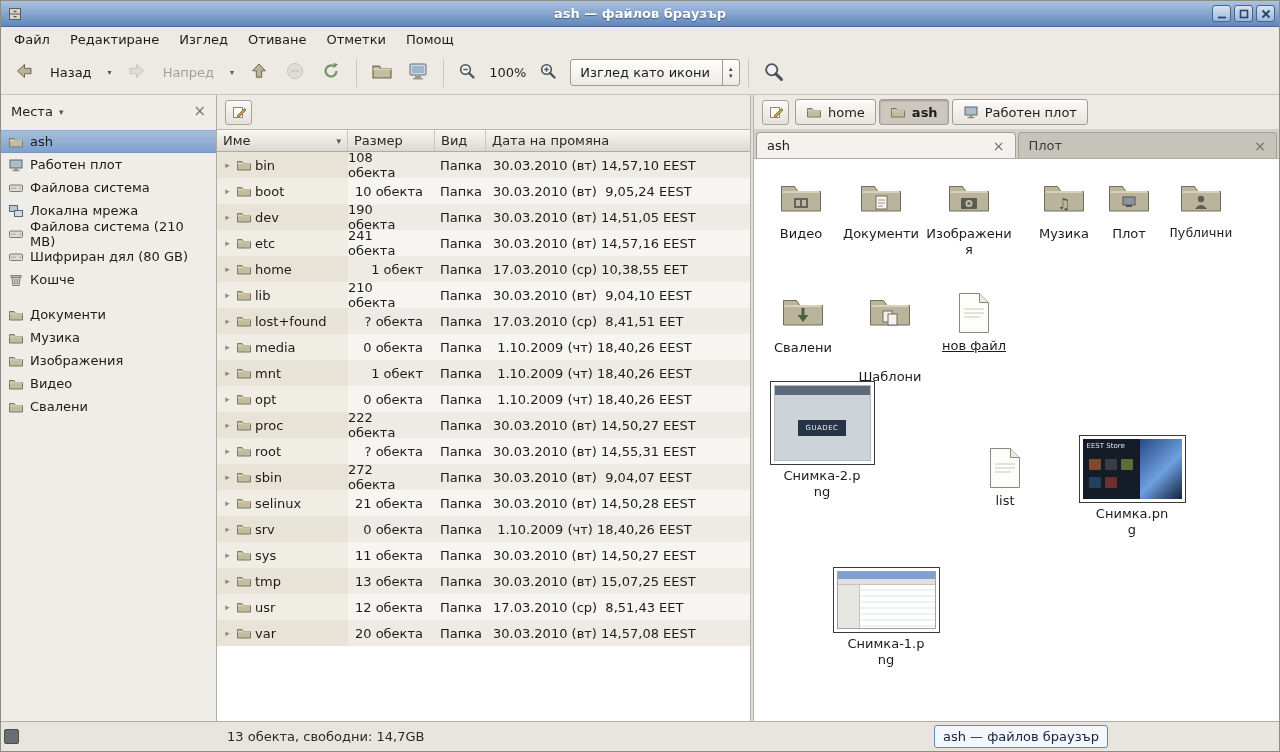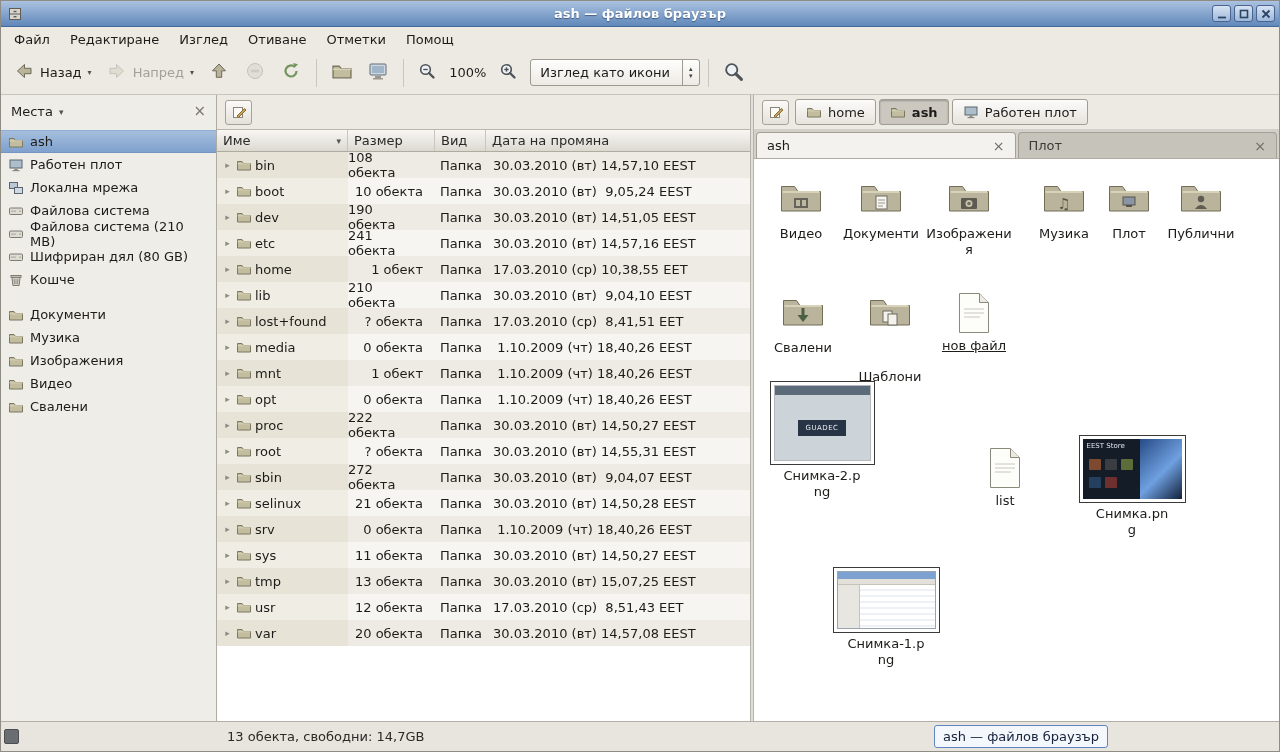--- a/index.html
+++ b/index.html
@@ -12,21 +12,21 @@
   .titlebar .title{position:absolute;left:0;right:0;text-align:center;font-weight:bold;color:#fff;text-shadow:0 1px 1px rgba(20,40,70,.55);}
   .win-controls{margin-left:auto;display:flex;gap:3px;z-index:1;}
   .win-btn{width:19px;height:17px;border:1px solid #49648e;border-radius:3px;background:linear-gradient(#d7e3f2,#9db8da);display:flex;align-items:center;justify-content:center;}
 
   
   .menubar{flex:0 0 24px;display:flex;align-items:stretch;padding-left:3px;background:#edeae4;}
   .menu-item{padding:3px 10px;display:flex;align-items:center;}
 
   
   .toolbar{flex:0 0 44px;display:flex;align-items:center;padding:0 6px;gap:2px;background:#edeae4;border-bottom:1px solid #c6c3ba;}
-  .tbtn{display:flex;align-items:center;gap:5px;padding:5px 6px;border-radius:3px;}
+  .tbtn{display:flex;align-items:center;gap:15px;padding:5px 6px;border-radius:3px;}
   .tbtn.disabled{color:#a3a095;}
   .tbtn.disabled svg{opacity:.55;}
   .tcaret{font-size:8px;color:#55534c;padding-left:1px;}
   .tsep{width:1px;height:28px;background:#c9c6bd;margin:0 6px;}
   .zoom-label{padding:0 5px;}
   .combo{display:flex;align-items:center;height:27px;border:1px solid #9d9a90;border-radius:3px;background:linear-gradient(#fefefd,#eceae4);margin-left:5px;}
   .combo-text{padding:0 12px 0 9px;min-width:150px;}
   .combo-spin{width:17px;align-self:stretch;border-left:1px solid #9d9a90;display:flex;flex-direction:column;align-items:center;justify-content:center;font-size:7px;line-height:7px;color:#44423c;}
 
   
@@ -84,21 +84,21 @@
   .icon-item{position:absolute;display:flex;flex-direction:column;align-items:center;gap:3px;text-align:center;}
   .icon-label{line-height:1.25;overflow-wrap:break-word;max-width:100%;}
   .icon-item.thumb-item .icon-label{max-width:78px;}
   .big{display:flex;align-items:center;justify-content:center;}
 
   #icon-grid .icon-item:nth-child(1){left:8px;top:16px;width:78px;}
   #icon-grid .icon-item:nth-child(2){left:84px;top:16px;width:86px;}
   #icon-grid .icon-item:nth-child(3){left:172px;top:16px;width:86px;}
   #icon-grid .icon-item:nth-child(4){left:272px;top:16px;width:76px;}
   #icon-grid .icon-item:nth-child(5){left:342px;top:16px;width:66px;}
-  #icon-grid .icon-item:nth-child(6){left:406px;top:16px;width:82px;}
+  #icon-grid .icon-item:nth-child(6){left:406px;top:16px;width:82px;font-family:Liberation Mono, monospace;}
   #icon-grid .icon-item:nth-child(7){left:8px;top:130px;width:82px;}
   #icon-grid .icon-item:nth-child(8){left:94px;top:130px;width:84px;gap:32px;}
   #icon-grid .icon-item:nth-child(9){left:182px;top:132px;width:76px;text-decoration:underline;}
   #icon-grid .icon-item:nth-child(10){left:14px;top:222px;width:108px;}
   #icon-grid .icon-item:nth-child(11){left:216px;top:287px;width:70px;}
   #icon-grid .icon-item:nth-child(12){left:322px;top:276px;width:112px;}
   #icon-grid .icon-item:nth-child(13){left:78px;top:408px;width:108px;}
 
   
   .thumb{border:1px solid #3c3a36;background:#fff;padding:3px;}
@@ -275,35 +275,35 @@
                 <rect x="2" y="3" width="12" height="8" fill="#aebdca" stroke="#5a6670"></rect>
                 <rect x="6.5" y="11.5" width="3" height="1.5" fill="#8b887e"></rect>
                 <rect x="4.5" y="13" width="7" height="1.2" fill="#8b887e"></rect>
               </svg>
             </span>
             <span class="sb-label">Работен плот</span>
           </div>
           <div class="sb-item">
             <span class="sb-icon">
               <svg width="16" height="16" viewBox="0 0 16 16">
-                <rect x="1.5" y="2.5" width="8" height="6" fill="#b9c8d4" stroke="#5a6670"></rect>
-                <rect x="6.5" y="7.5" width="8" height="6" fill="#cfd9e2" stroke="#5a6670"></rect>
-              </svg>
-            </span>
-            <span class="sb-label">Локална мрежа</span>
-          </div>
-          <div class="sb-item">
-            <span class="sb-icon">
-              <svg width="16" height="16" viewBox="0 0 16 16">
                 <rect x="1.5" y="5" width="13" height="6.5" rx="1" fill="#dddbd4" stroke="#7e7b72"></rect>
                 <circle cx="12" cy="8.2" r="0.9" fill="#9ec07e"></circle>
                 <rect x="3" y="7.5" width="5" height="1.4" fill="#b7b4ab"></rect>
               </svg>
             </span>
             <span class="sb-label">Файлова система</span>
+          </div>
+          <div class="sb-item">
+            <span class="sb-icon">
+              <svg width="16" height="16" viewBox="0 0 16 16">
+                <rect x="1.5" y="2.5" width="8" height="6" fill="#b9c8d4" stroke="#5a6670"></rect>
+                <rect x="6.5" y="7.5" width="8" height="6" fill="#cfd9e2" stroke="#5a6670"></rect>
+              </svg>
+            </span>
+            <span class="sb-label">Локална мрежа</span>
           </div>
           <div class="sb-item">
             <span class="sb-icon">
               <svg width="16" height="16" viewBox="0 0 16 16">
                 <rect x="1.5" y="5" width="13" height="6.5" rx="1" fill="#dddbd4" stroke="#7e7b72"></rect>
                 <circle cx="12" cy="8.2" r="0.9" fill="#9ec07e"></circle>
                 <rect x="3" y="7.5" width="5" height="1.4" fill="#b7b4ab"></rect>
               </svg>
             </span>
             <span class="sb-label">Файлова система (210 MB)</span>

